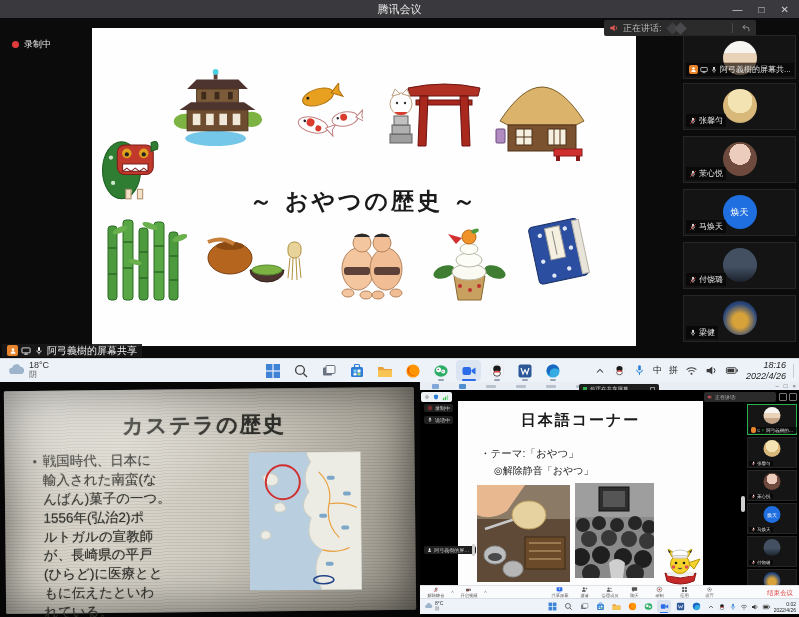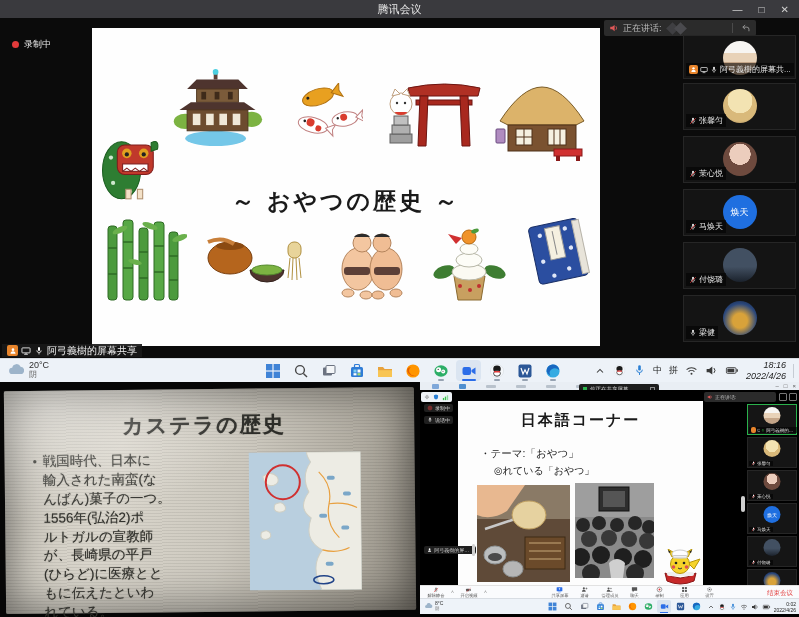--- a/index.html
+++ b/index.html
@@ -4,21 +4,21 @@
 <style>
   html,body{margin:0;padding:0;background:#000;}
   #screen{position:relative;width:799px;height:617px;background:#000;overflow:hidden;
     font-family:"Liberation Sans","DejaVu Sans",sans-serif;-webkit-font-smoothing:antialiased;}
   .abs{position:absolute;}
   
   #titlebar{left:0;top:0;width:799px;height:18px;background:#3a3a3e;display:flex;align-items:center;justify-content:center;}
   #titlebar .t{font-size:11px;color:#e8e8e8;}
   #winctrl{position:absolute;right:10px;top:0;height:18px;display:flex;gap:16px;align-items:center;color:#cfcfcf;font-size:10px;}
   #meeting{left:0;top:18px;width:799px;height:340px;background:#0b0b0b;}
-  #slide{left:92px;top:10px;width:508px;height:318px;background:#fefefe;}
+  #slide{left:92px;top:10px;width:508px;height:318px;background:#fefefe;padding-left:36px;}
   #slide .title{position:absolute;left:0;right:0;top:158px;text-align:center;font-size:23px;font-weight:600;color:#1a1a1a;letter-spacing:3px;}
   .illus{position:absolute;}
   #recbadge{left:12px;top:20px;display:flex;align-items:center;gap:5px;}
   #recbadge .d{width:7px;height:7px;border-radius:50%;background:#e23b3b;}
   #recbadge .t{font-size:9px;color:#e8e8e8;}
   #speakbar{left:604px;top:2px;width:152px;height:16px;background:#2b2b2b;border-radius:2px;display:flex;align-items:center;padding:0 5px;gap:4px;box-sizing:border-box;}
   #speakbar .t{font-size:9px;color:#b8b8b8;white-space:nowrap;}
   .wmark{width:9px;height:9px;background:#3f3f42;transform:rotate(45deg);margin-left:2px;}
   #speakbar .div{width:1px;height:10px;background:#4a4a4a;margin:0 3px 0 auto;}
   #sharelabel{left:2px;top:326px;height:13px;background:rgba(25,25,25,.92);display:flex;align-items:center;gap:3px;padding:0 5px;}
@@ -582,21 +582,21 @@
       </div>
     </div>
   </div>
 
   <div id="taskbar" class="abs">
     <div id="weather">
       <svg width="18" height="16" viewBox="0 0 16 16">
           <use href="#s-cloud"></use>
         </svg>
       <div>
-        <div class="c1">20°C</div>
+        <div class="c1">18°C</div>
         <div class="c2">阴</div>
       </div>
     </div>
     <div id="tb-center">
       <div class="tbi">
           <svg width="16" height="16" viewBox="0 0 16 16">
             <use href="#s-win"></use>
           </svg>
         </div>
       <div class="tbi">
@@ -747,21 +747,21 @@
             <use href="#s-shield"></use>
           </svg>
         <svg width="7" height="7" viewBox="0 0 16 16">
             <use href="#s-signal"></use>
           </svg>
       </div>
 
       <div id="sub-slide">
         <div class="title">日本語コーナー</div>
         <div class="l1">・テーマ:「おやつ」</div>
-        <div class="l2">◎れている「おやつ」</div>
+        <div class="l2">◎解除静音「おやつ」</div>
 
         <svg style="position:absolute;left:19px;top:84px" width="93" height="97" viewBox="0 0 93 97">
           <rect width="93" height="97" fill="#5f4a38"></rect>
           <rect width="93" height="34" fill="#8a7a66"></rect>
           <path d="M0 0 L48 0 L30 26 Q14 36 0 30 Z" fill="#e8b890"></path>
           <line x1="8" y1="44" x2="62" y2="26" stroke="#c8c8c8" stroke-width="2.5"></line>
           <ellipse cx="52" cy="30" rx="17" ry="14" fill="#e6d2a0" stroke="#c0a060"></ellipse>
           <rect x="48" y="52" width="40" height="32" fill="#6b4a2a" stroke="#3e2a14"></rect>
           <g stroke="#c8a878" stroke-width="1">
               <line x1="52" y1="58" x2="84" y2="58"></line>

